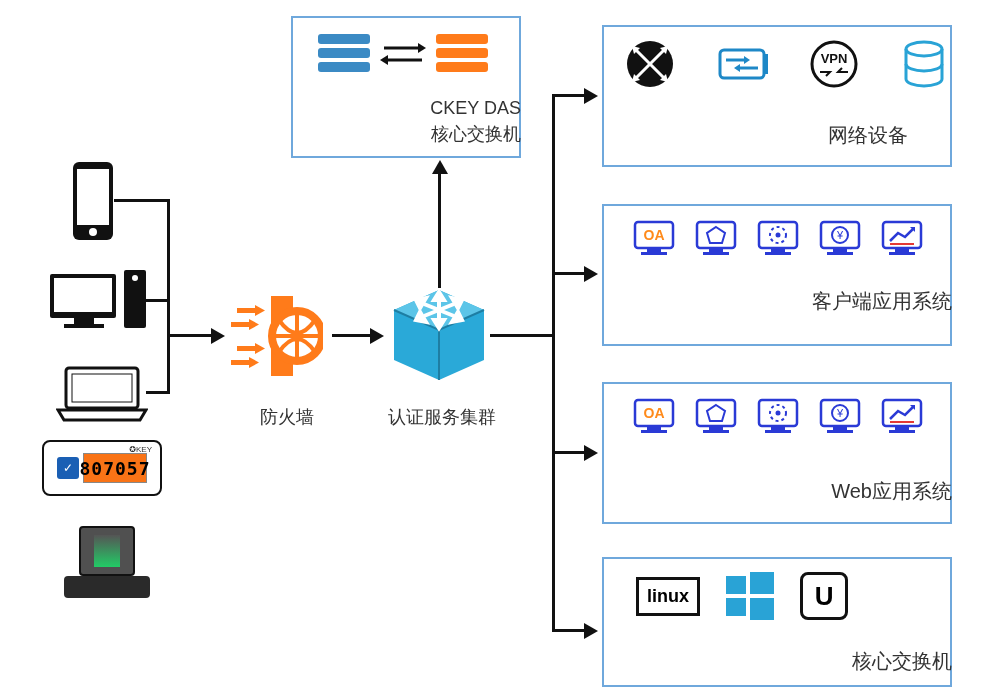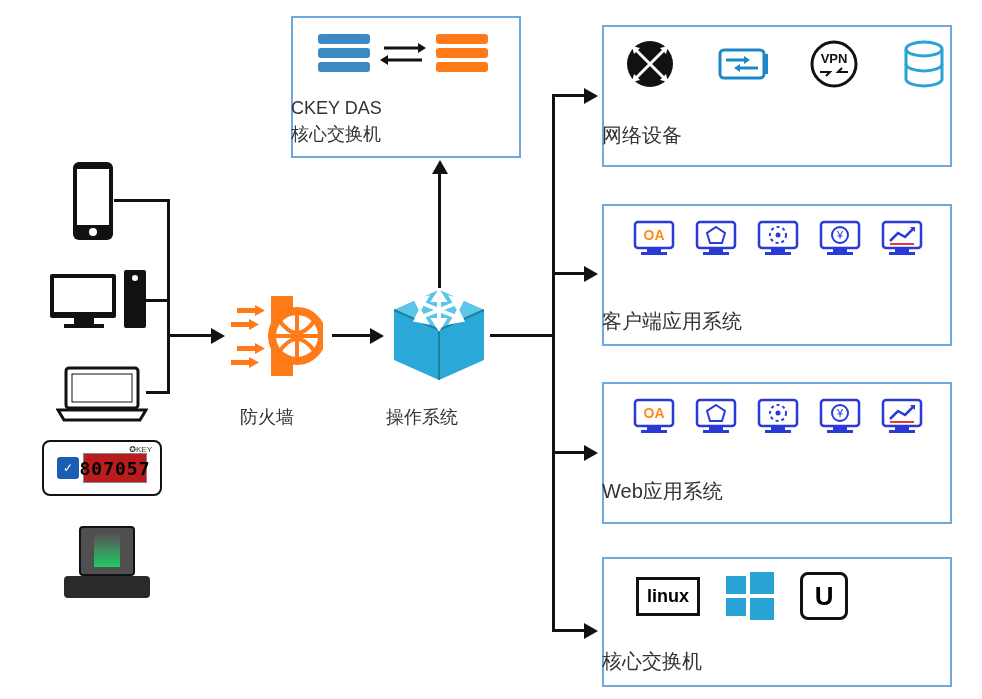--- a/index.html
+++ b/index.html
@@ -7,21 +7,21 @@
     margin: 0;
     width: 982px;
     height: 699px;
     background: #fff;
     font-family: "Microsoft YaHei", "PingFang SC", sans-serif;
     position: relative;
   }
   .node-label {
     font-size: 18px;
     color: #333;
-    text-align: left;
+    text-align: right;
     position: absolute;
   }
   .box {
     position: absolute;
     border: 2px solid #6fa8dc;
     background: #fff;
   }
   
   .icon { position: absolute; }
   svg { display: block; }
@@ -40,21 +40,21 @@
   
   .token {
     position: absolute;
     width: 120px; height: 56px;
     border: 2px solid #111; border-radius: 8px;
     background: #fff;
     display: flex; align-items: center; justify-content: center;
     gap: 4px;
   }
   .token .screen {
-    width: 64px; height: 30px; background: #b91c1c;
+    width: 64px; height: 30px; background: #f97316;
     border: 1px solid #888;
     font-family: monospace; font-size: 18px; font-weight: bold;
     letter-spacing: 1px;
     display:flex; align-items:center; justify-content:center;
   }
   .token .badge {
     width: 22px; height: 22px; background:#1a5fb4; border-radius:3px;
     display:flex;align-items:center;justify-content:center;color:#fff;font-size:12px;
   }
   .token .lbl { position:absolute; top:3px; right:8px; font-size:8px; color:#333; }
@@ -176,21 +176,21 @@
         <polygon points="36,12 30,22 26,14"></polygon>
       <line x1="49" y1="24" x2="64" y2="18"></line>
         <polygon points="62,12 68,22 72,14"></polygon>
       <line x1="49" y1="24" x2="34" y2="30"></line>
         <polygon points="36,36 30,26 26,34"></polygon>
       <line x1="49" y1="24" x2="64" y2="30"></line>
         <polygon points="62,36 68,26 72,34"></polygon>
     </g>
   </svg>
 </div>
-<div class="node-label" style="left:386px; top:405px; width:110px;">操作系统</div>
+<div class="node-label" style="left:386px; top:405px; width:110px;">认证服务集群</div>
 
 <div class="line" style="left:438px; top:172px; width:3px; height:116px;"></div>
 <div class="arrow up" style="left:432px; top:160px;"></div>
 
 <div class="box" style="left:291px; top:16px; width:230px; height:142px;"></div>
 <div class="icon" style="left:318px; top:34px;">
   <div class="srv">
     <div class="srv-line" style="background:#3b8ac4;"></div>
     <div class="srv-line" style="background:#3b8ac4;"></div>
     <div class="srv-line" style="background:#3b8ac4;"></div>
@@ -313,21 +313,21 @@
     <svg viewBox="0 0 42 42">
         <rect x="2" y="4" width="38" height="26" rx="3" fill="none" stroke="#2a3ad6" stroke-width="2.5"></rect>
         <rect x="14" y="30" width="14" height="4" fill="#2a3ad6"></rect>
         <rect x="8" y="34" width="26" height="3" fill="#2a3ad6"></rect>
         <polyline points="9,23 17,15 24,19 33,10" fill="none" stroke="#2a3ad6" stroke-width="2.5"></polyline>
         <polygon points="29,9 34,9 34,14" fill="#2a3ad6"></polygon>
         <line x1="9" y1="26" x2="33" y2="26" stroke="#e53935" stroke-width="2"></line>
       </svg>
   </div>
 </div>
-<div class="node-label" style="left:602px; top:308px; width:350px; font-size:20px;">客户端应用系统</div>
+<div class="node-label" style="left:602px; top:288px; width:350px; font-size:20px;">客户端应用系统</div>
 
 <div class="box" style="left:602px; top:382px; width:350px; height:142px;"></div>
 <div class="apps-row" style="left:618px; top:396px;">
   <div class="mini-mon">
     <svg viewBox="0 0 42 42">
         <rect x="2" y="4" width="38" height="26" rx="3" fill="#fff" stroke="#2a3ad6" stroke-width="2.5"></rect>
         <rect x="14" y="30" width="14" height="4" fill="#2a3ad6"></rect>
         <rect x="8" y="34" width="26" height="3" fill="#2a3ad6"></rect>
         <text x="21" y="22" text-anchor="middle" font-size="14" font-weight="bold" fill="#ff8a1a">OA</text>
       </svg>

